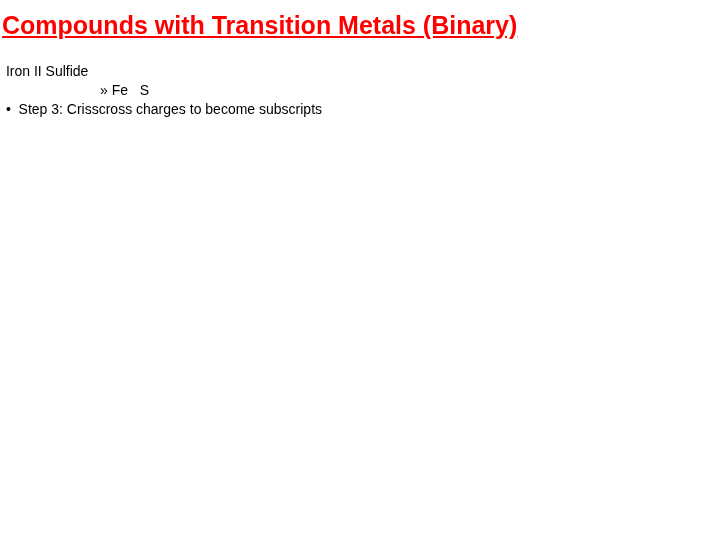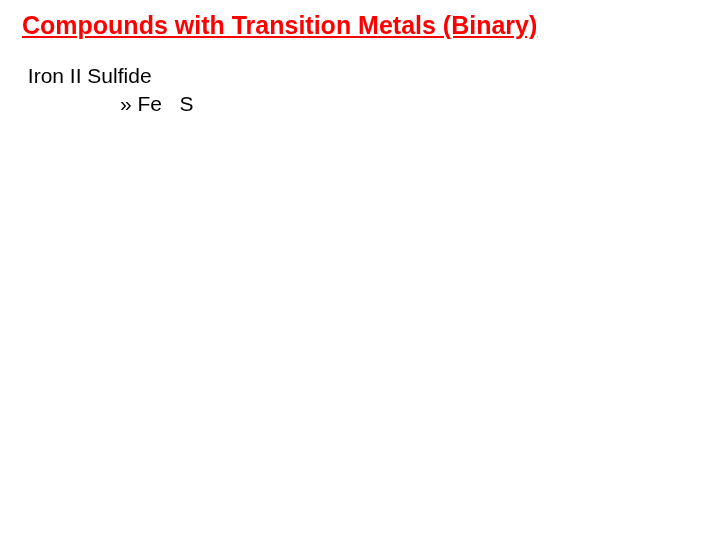--- a/index.html
+++ b/index.html
@@ -9,32 +9,32 @@
     height: 540px;
     background: #fff;
     font-family: Arial, Helvetica, sans-serif;
     color: #000;
     overflow: hidden;
   }
   .slide {
     box-sizing: border-box;
     width: 720px;
     height: 540px;
-    padding: 10px 22px;
+    padding: 10px 2px;
   }
   .title {
     color: #ff0000;
     font-size: 25px;
     font-weight: bold;
     text-decoration: underline;
     margin: 0 0 22px 0;
     line-height: 1.2;
   }
   .body-text {
-    font-size: 21px;
+    font-size: 14px;
     line-height: 1.35;
   }
   .line {
     white-space: pre;
   }
   .sub-line {
     margin-left: 98px;
   }
   .sup {
     font-size: 0.62em;
@@ -47,14 +47,15 @@
 
 <div class="slide">
   <div class="title">Compounds with Transition Metals (Binary)</div>
 
   <div class="body-text">
     <div class="line"> Iron II Sulfide</div>
 
     <div class="line sub-line">» Fe   S</div>
 
 
+    <div class="line"> •  Step 3: Crisscross charges to become subscripts</div>
   </div>
 </div>
 
 </body></html>

